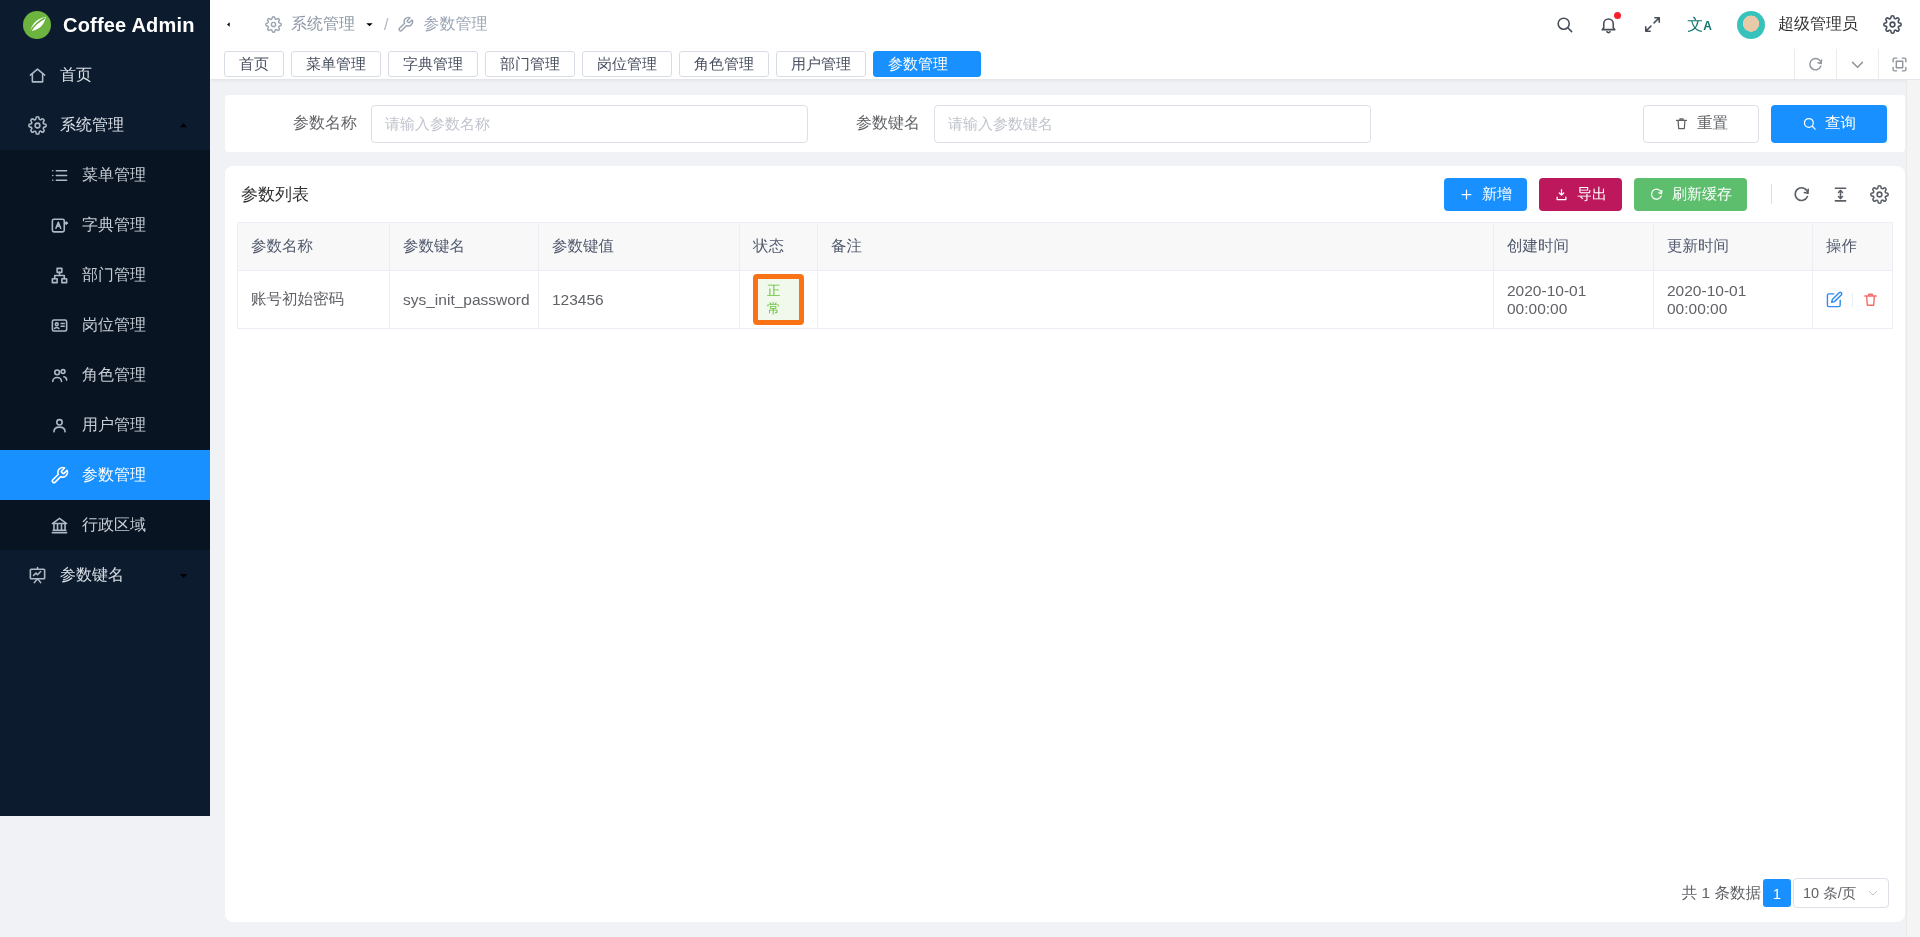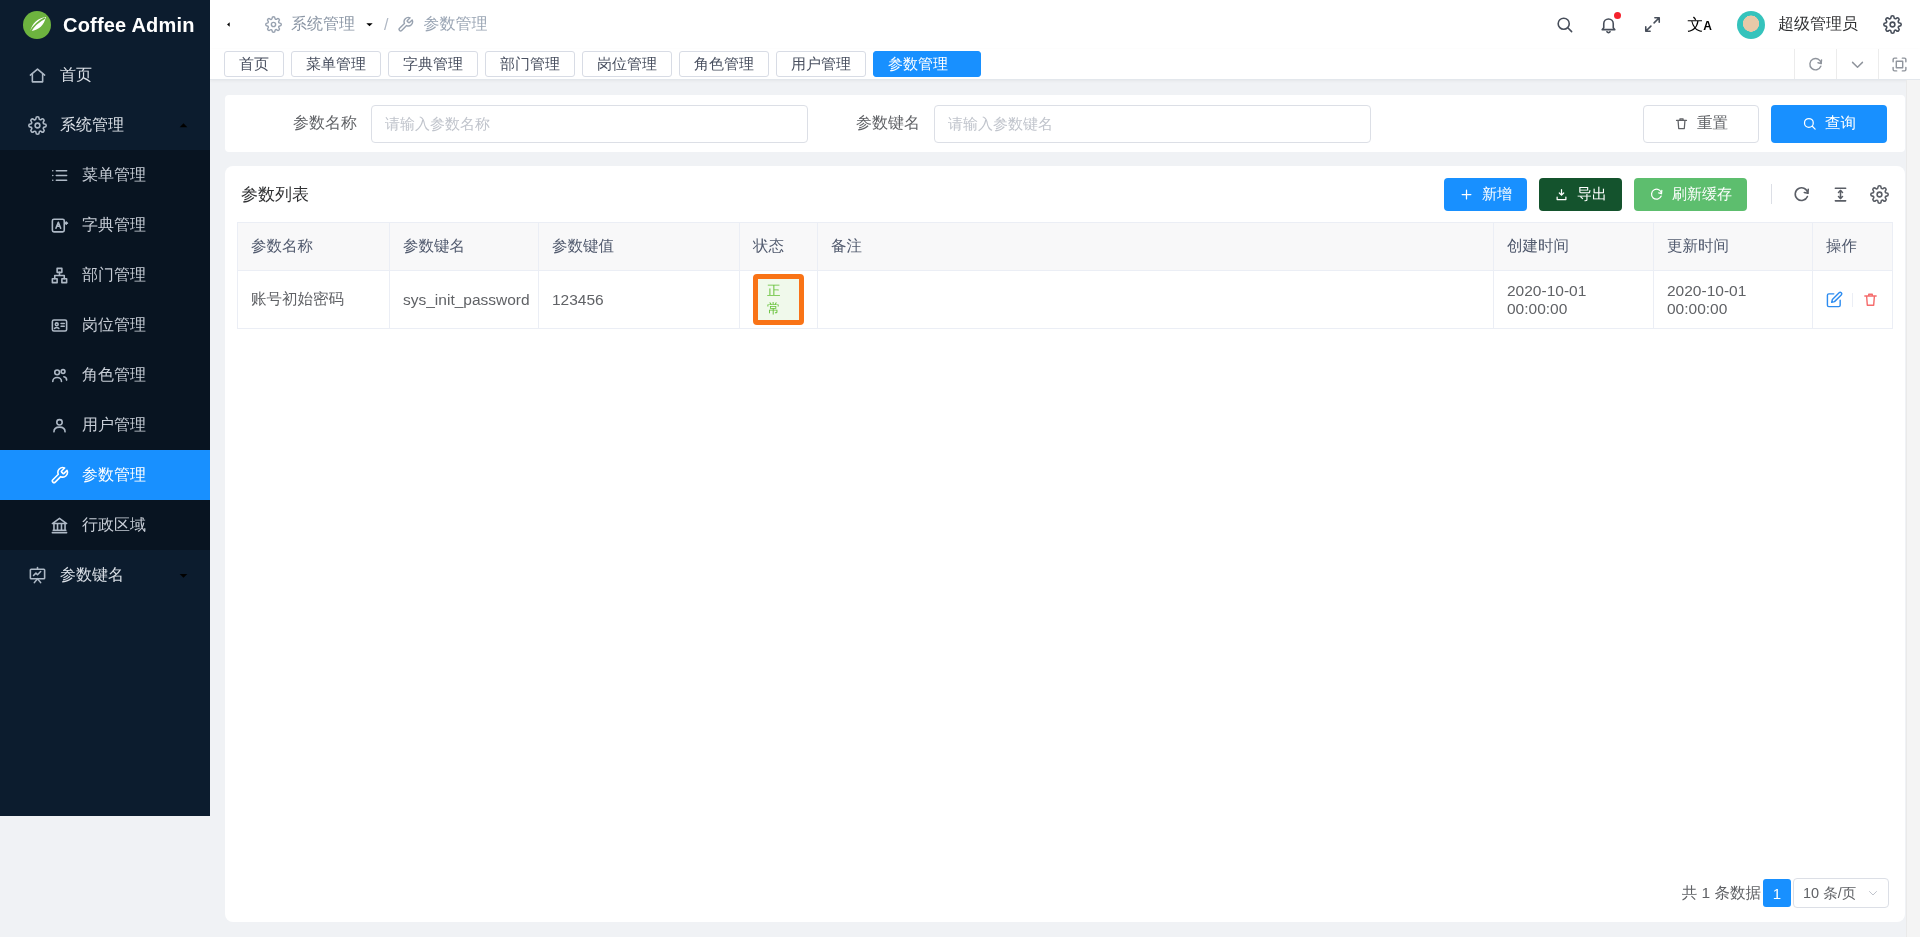--- a/index.html
+++ b/index.html
@@ -30,21 +30,21 @@
   .hamburger { width:21px; height:21px; color:#2f3542; cursor:pointer; }
   .breadcrumb { display:flex; align-items:center; gap:9px; margin-left:20px; font-size:16px; color:#8b96a5; }
   .breadcrumb .ic { width:17px; height:17px; color:#98a2b0; }
   .crumb-sep { color:#b0b8c4; }
   .crumb-last { color:#9aa5b4; }
   .bc-chev { width:11px; height:11px; color:#a8b2bf; }
   .topbar-right { margin-left:auto; display:flex; align-items:center; gap:25px; color:#474e5a; }
   .topbar-right .ic { width:19px; height:19px; cursor:pointer; }
   .bell-wrap { position:relative; }
   .bell-dot { position:absolute; top:-3px; right:-3px; width:7px; height:7px; border-radius:50%; background:#f5222d; }
-  .translate { font-size:16px; color:#000000; cursor:pointer; line-height:1; }
+  .translate { font-size:16px; color:#0f766e; cursor:pointer; line-height:1; }
   .translate .sub { font-size:12px; font-weight:bold; }
   .avatar { width:28px; height:28px; border-radius:50%; background:radial-gradient(circle at 50% 45%, #e8c9a8 0 38%, #35c3bc 40%); cursor:pointer; }
   .user-name { font-size:16px; color:#303133; cursor:pointer; margin-left:-12px; }
 
   
   .tabbar { height:31px; background:#fff; border-bottom:1px solid #e3e7ec; box-shadow:0 1px 3px rgba(0,0,0,.05); display:flex; align-items:center; padding-left:14px; flex:none; position:relative; }
   .tab { height:26px; display:inline-flex; align-items:center; gap:7px; padding:0 14px; border:1px solid #d8dce5; border-radius:3px; background:#fff; color:#495060; font-size:15px; margin-right:7px; cursor:pointer; }
   .tab.active { background:#1890ff; border-color:#1890ff; color:#fff; }
   .tab-close { width:11px; height:11px; }
   .tabbar-tools { margin-left:auto; display:flex; align-items:stretch; height:100%; }
@@ -63,21 +63,21 @@
   .btn { height:38px; display:inline-flex; align-items:center; gap:8px; padding:0 30px; border-radius:4px; font-size:15.5px; cursor:pointer; border:1px solid transparent; font-family:inherit; }
   .btn .ic { width:15px; height:15px; }
   .btn-plain { background:#fff; border-color:#dcdfe6; color:#606266; }
   .btn-primary { background:#1890ff; color:#fff; }
 
   .table-card { background:#fff; border-radius:8px; margin-top:14px; flex:1; display:flex; flex-direction:column; padding:0 12px; overflow:hidden; }
   .toolbar { height:56px; display:flex; align-items:center; flex:none; padding:0 4px; }
   .card-title { font-size:17px; color:#303133; }
   .toolbar-right { margin-left:auto; display:flex; align-items:center; gap:12px; }
   .btn-sm { height:33px; padding:0 14px; font-size:15px; border-radius:4px; }
-  .btn-warning { background:#14532d; color:#fff; }
+  .btn-warning { background:#be185d; color:#fff; }
   .btn-success { background:#5dbe6e; color:#fff; }
   .v-divider { width:1px; height:20px; background:#dcdfe6; margin:0 8px 0 12px; }
   .tool-icon { color:#5a5e66; cursor:pointer; width:19px; height:19px; }
   .toolbar-right .gap { margin-left:8px; }
 
   table { width:100%; border-collapse:collapse; table-layout:fixed; flex:none; }
   th,td { border:1px solid #ebeef5; font-weight:normal; font-size:15.5px; color:#606266; }
   th { background:#f8f8f9; height:48px; padding:0 13px; text-align:left; color:#515a6e; }
   td { height:58px; padding:0 13px; background:#fff; }
   th.center, td.center { text-align:left; }

